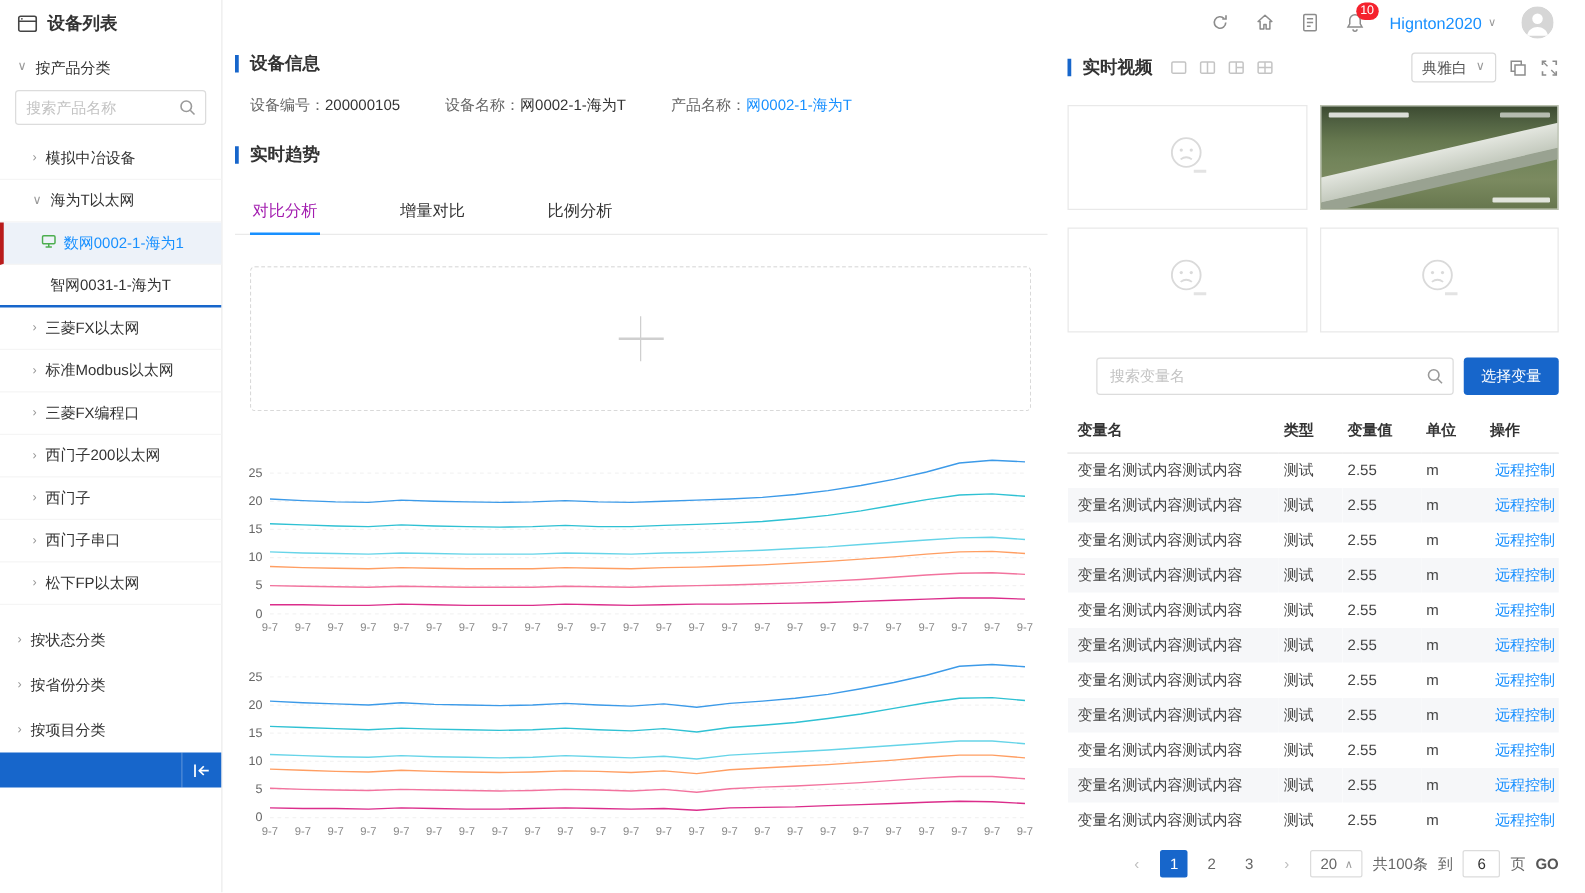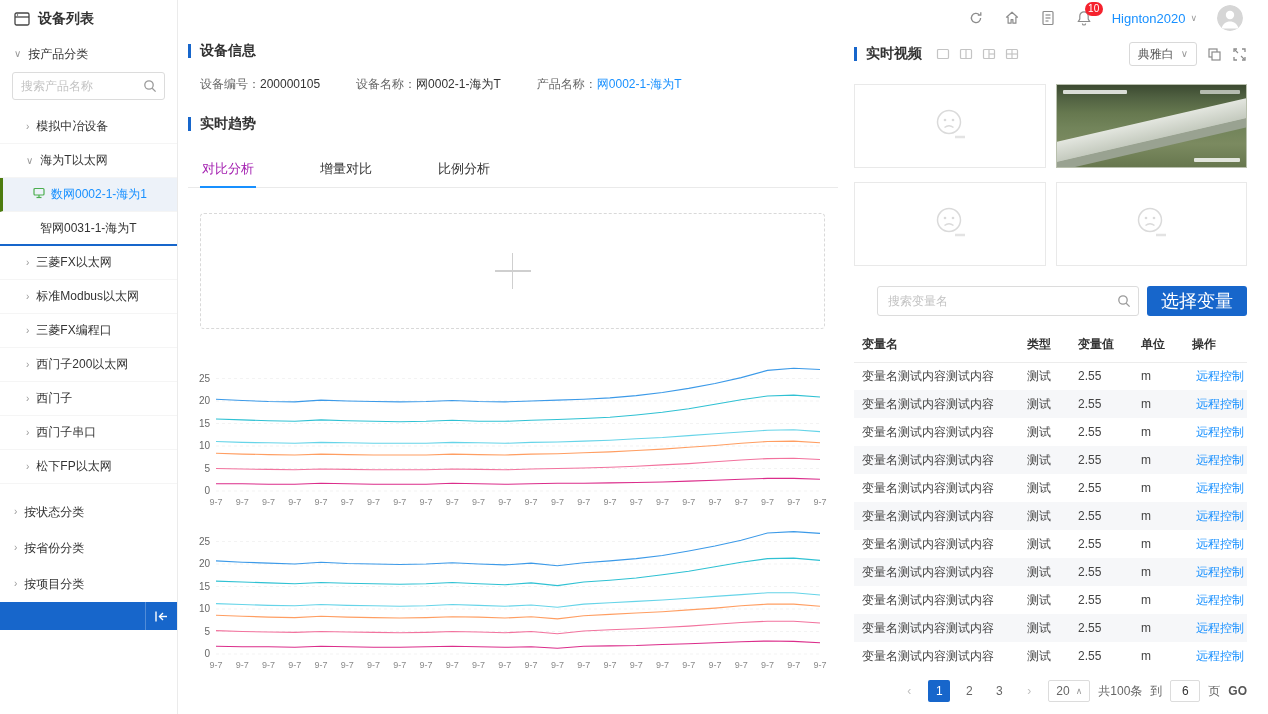--- a/index.html
+++ b/index.html
@@ -13,21 +13,21 @@
   .sb-section { height:32px; display:flex; align-items:center; gap:7px; padding:0 14px; color:#333; cursor:pointer; }
   .sb-section.cat { height:36px; }
   .sb-caret { color:#999; font-size:10px; line-height:1; }
   .sb-search { margin:2px 12px 10px; position:relative; }
   .sb-search input { width:100%; height:28px; border:1px solid #dcdcdc; border-radius:3px; padding:0 28px 0 8px; font-size:12px; color:#333; outline:none; font-family:inherit; }
   .sb-search input::placeholder { color:#c3c3c3; }
   .mag { position:absolute; right:8px; top:7px; }
   .tree-item { height:34px; display:flex; align-items:center; gap:7px; border-bottom:1px solid #f5f5f5; color:#333; cursor:pointer; }
   .tree-item.lvl1 { padding-left:26px; }
   .tree-item.lvl2 { padding-left:40px; }
-  .tree-item.selected { background:#edf2f9; border-left:3px solid #4d7c0f; color:#1890ff; padding-left:30px; gap:6px; }
+  .tree-item.selected { background:#edf2f9; border-left:3px solid #b91c1c; color:#1890ff; padding-left:30px; gap:6px; }
   .tree-item.group-end { border-bottom:2px solid #1766cb; }
   .cat-list { margin-top:10px; }
   .sb-footer { margin-top:auto; text-align:center; color:#666; line-height:1.8; padding:8px 0 12px; }
   .collapse-bar { height:28px; background:#1766cb; display:flex; align-items:center; justify-content:flex-end; }
   .collapse-btn { width:32px; height:28px; display:flex; align-items:center; justify-content:center; border-left:1px solid rgba(255,255,255,.25); cursor:pointer; }
 
   
   .main { flex:1; display:flex; flex-direction:column; min-width:0; }
   .topbar { height:36px; display:flex; align-items:center; justify-content:flex-end; gap:20px; padding-right:14px; }
   .tb-btn { display:flex; align-items:center; cursor:pointer; }
@@ -74,21 +74,21 @@
   .f-road2 { position:absolute; left:-10%; top:53px; width:130%; height:9px; background:#99a291; transform:rotate(-13deg); }
   .f-osd { position:absolute; background:rgba(255,255,255,.8); height:4px; border-radius:1px; }
   .f-osd.a { left:6px; top:5px; width:64px; }
   .f-osd.b { right:6px; top:5px; width:40px; background:rgba(255,255,255,.6); }
   .f-osd.c { right:6px; bottom:5px; width:46px; }
   .var-search { display:flex; gap:8px; margin-top:20px; }
   .vs-wrap { position:relative; flex:1;padding-left:23px; }
   .vs-wrap input { width:100%; height:30px; border:1px solid #dcdcdc; border-radius:3px; padding:0 30px 0 10px; font-size:12px; color:#333; outline:none; font-family:inherit; }
   .vs-wrap input::placeholder { color:#c3c3c3; }
   .vs-wrap .mag { top:8px; }
-  .select-btn { height:30px; padding:0 14px; background:#1766cb; color:#fff; border:none; border-radius:3px; font-size:18px; cursor:pointer; font-family:inherit; }
+  .select-btn { height:30px; padding:0 14px; background:#1766cb; color:#fff; border:none; border-radius:3px; font-size:12px; cursor:pointer; font-family:inherit; }
   .vtable { width:100%; border-collapse:collapse; margin-top:12px; table-layout:fixed; }
   .vtable th { height:34px; border-bottom:1px solid #ececec; font-weight:700; color:#333; text-align:left; padding:0 4px; font-size:12px; }
   .vtable td { height:28px; padding:0 4px; color:#444; font-size:12px; white-space:nowrap; overflow:hidden; }
   .vtable th:first-child, .vtable td:first-child { padding-left:8px; }
   .vtable tbody tr:nth-child(even) { background:#f6f7f9; }
   .action-link { color:#1890ff; display:flex; align-items:center; gap:4px; text-decoration:none; cursor:pointer; }
   .pager { display:flex; align-items:center; justify-content:flex-end; gap:8px; margin-top:10px; color:#666; }
   .pg { min-width:22px; height:22px; display:flex; align-items:center; justify-content:center; border-radius:2px; cursor:pointer; color:#666; }
   .pg.arrow { color:#bfbfbf; }
   .pg.active { background:#1766cb; color:#fff; }

